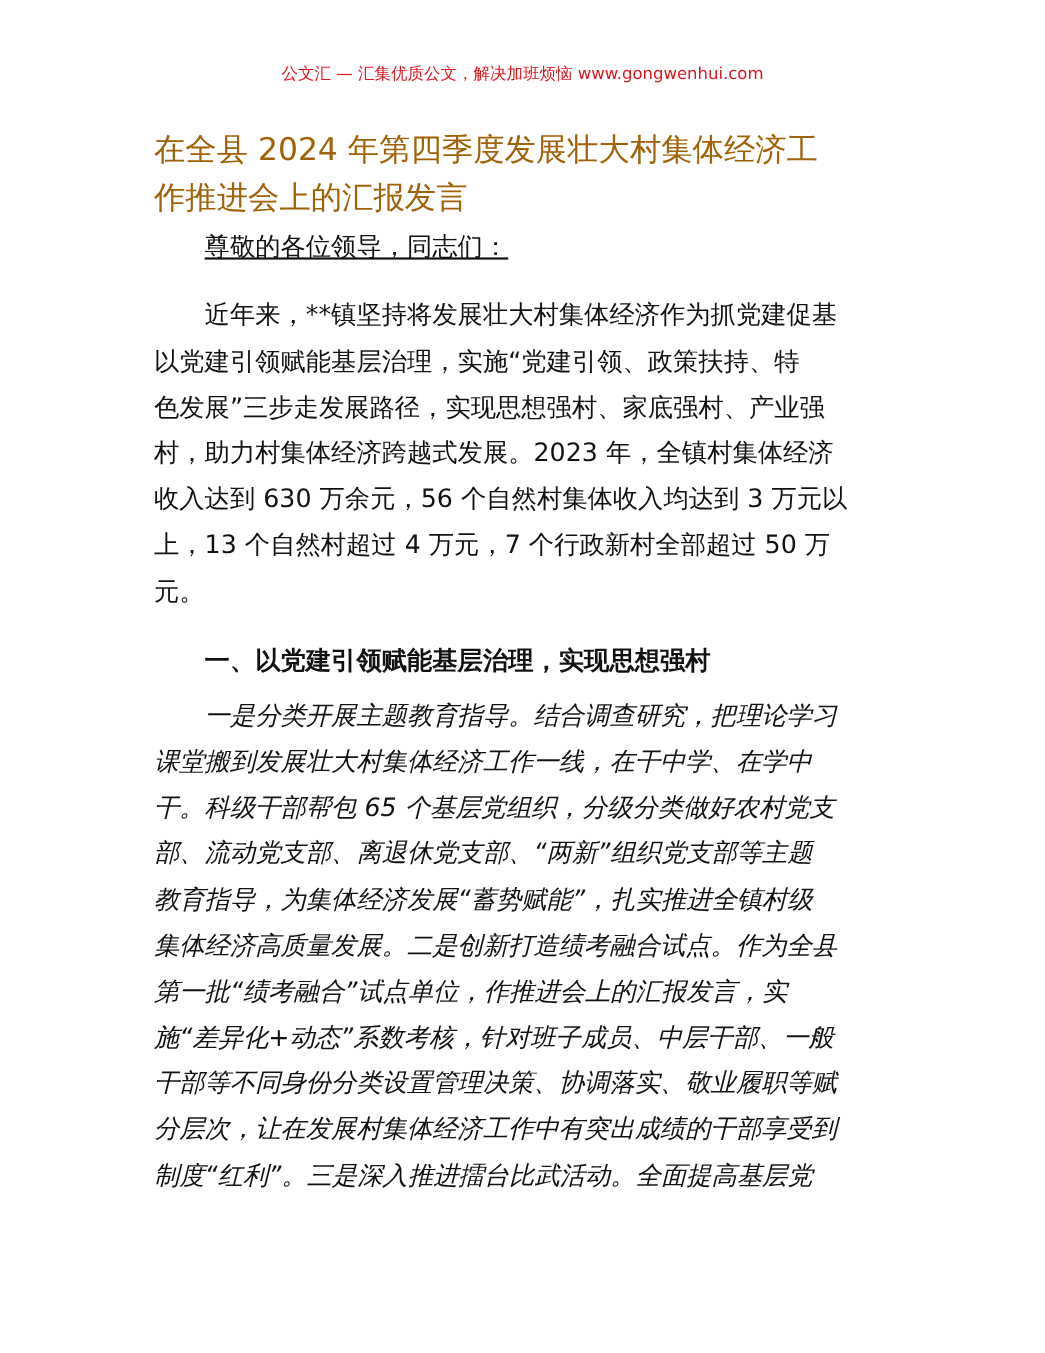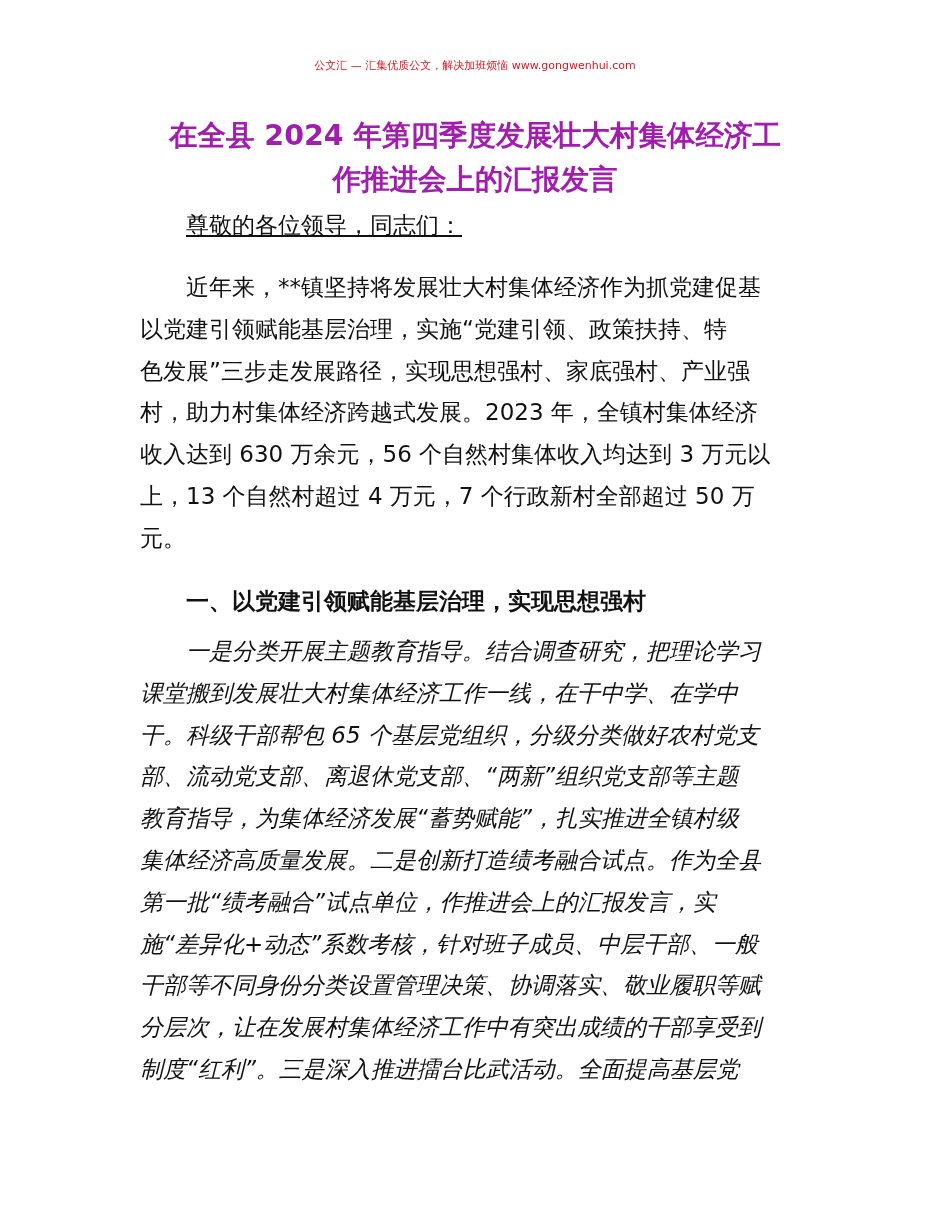--- a/index.html
+++ b/index.html
@@ -1,21 +1,21 @@
 <!DOCTYPE html>
 <html><head>
 <meta charset="utf-8">
 <style>
   html, body { margin: 0; padding: 0; background: #ffffff; }
   body { width: 950px; height: 1230px; position: relative; overflow: hidden;
          font-family: "DejaVu Sans", "Liberation Sans", sans-serif; color: #111111; }
   .banner { position: absolute; top: 58px; left: 0; width: 950px; text-align: center;
-            font-size: 11px; color: #e0141e; letter-spacing: 0px; }
-  .title { position: absolute; top: 114px; left: 140px; width: 670px; text-align: center;
-           font-size: 28.5px; line-height: 44px; color: #a21caf; font-weight: bold; }
+            font-size: 15px; color: #e0141e; letter-spacing: 0px; }
+  .title { position: absolute; top: 114px; left: 140px; width: 670px; 
+           font-size: 28.5px; line-height: 44px; color: #a16207; font-weight: normal; }
   .body-text { position: absolute; left: 140px; width: 670px; font-size: 23px;
                line-height: 41.8px; text-align: justify; }
   .line { display: block; white-space: nowrap; }
   .indent { padding-left: 46px; }
 </style>
 </head>
 <body>
 
 <div class="banner">公文汇 — 汇集优质公文，解决加班烦恼 www.gongwenhui.com</div>
 

